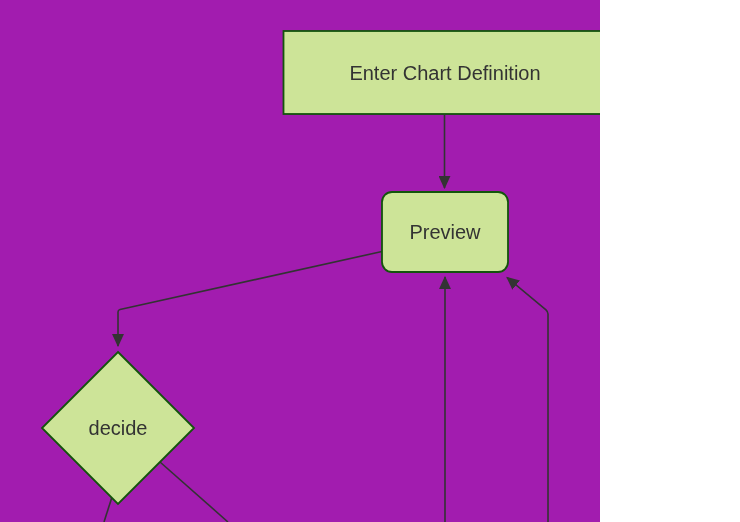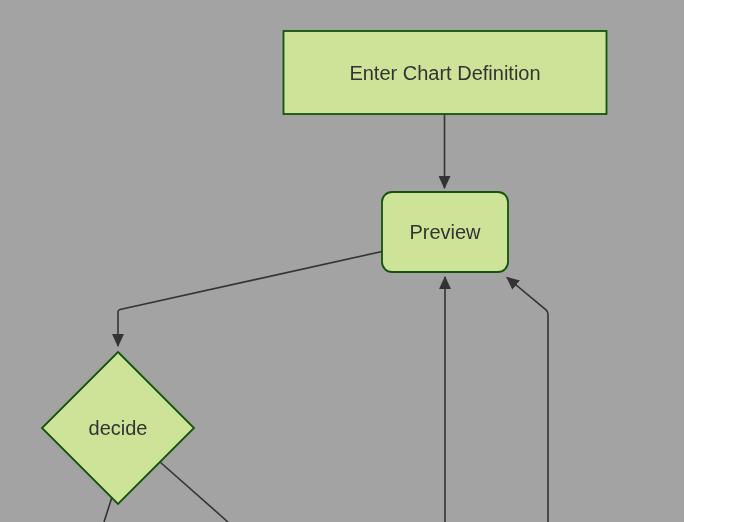--- a/index.html
+++ b/index.html
@@ -2,23 +2,23 @@
 <html><head>
 <meta charset="utf-8">
 <style>
   html, body {
     margin: 0;
     padding: 0;
     background: #ffffff;
   }
   .canvas {
     position: relative;
-    width: 684px;
+    width: 600px;
     height: 522px;
-    background: #a3a3a3;
+    background: #a21caf;
     overflow: hidden;
     font-family: "Liberation Sans", "DejaVu Sans", sans-serif;
     text-align: right;
   }
   svg.flowchart {
     display: block;
     width: 740px;
     height: 522px;
   }
   .node-shape {

